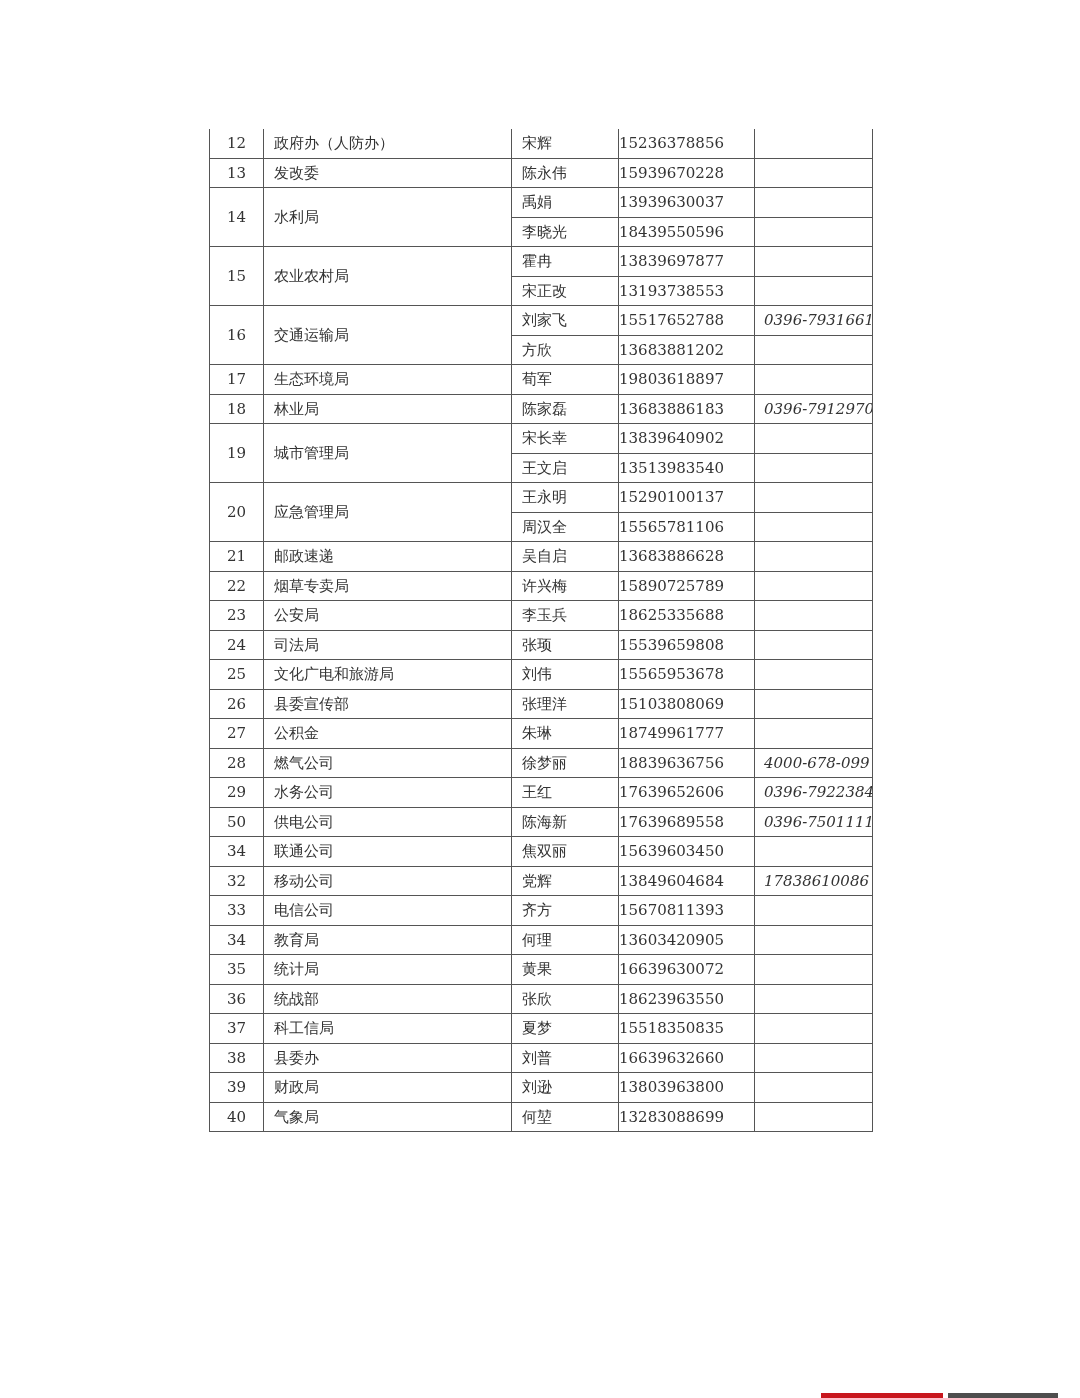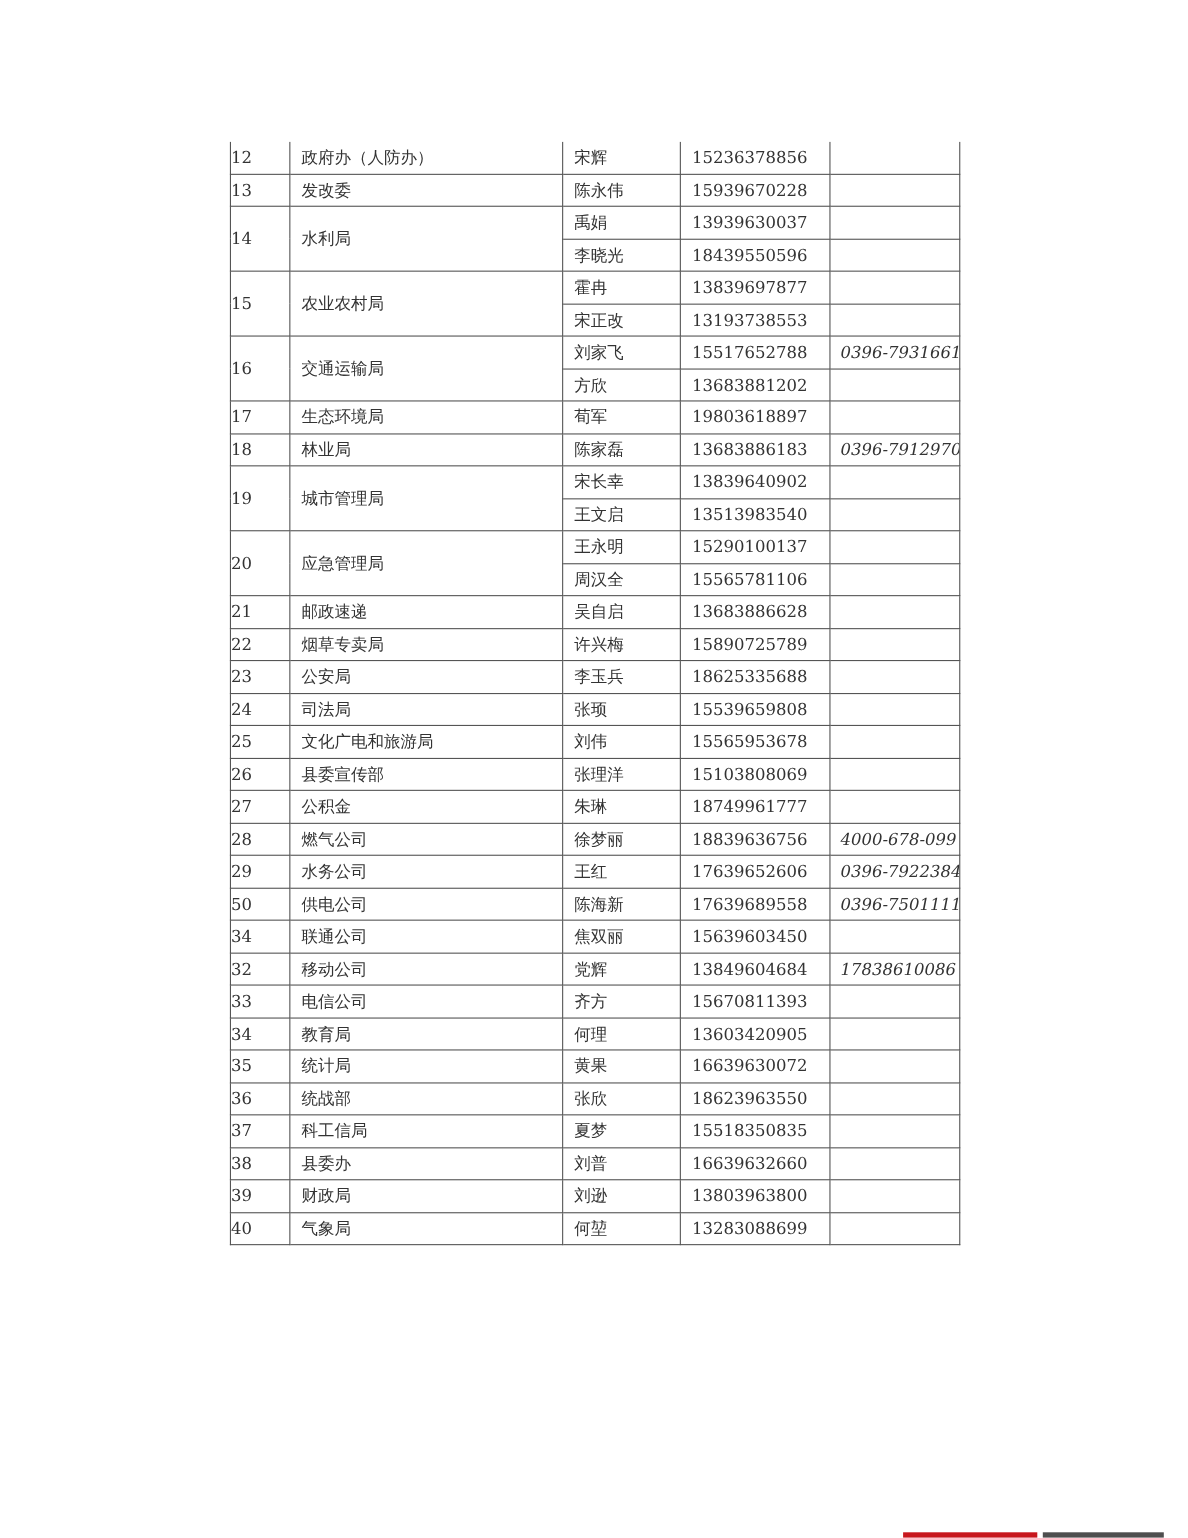--- a/index.html
+++ b/index.html
@@ -3,24 +3,24 @@
 <meta charset="utf-8">
 <style>
   html, body { margin:0; padding:0; background:#ffffff; }
   body { width:1080px; height:1398px; position:relative; overflow:hidden;
          font-family: "DejaVu Serif", "Liberation Serif", serif; color:#333; }
   .tbl-wrap { position:absolute; left:209px; top:129px; width:663px; }
   table { border-collapse:collapse; width:663px; table-layout:fixed; }
   td { border:1px solid #555; height:28.5px; padding:0; font-size:15px; line-height:28px;
        white-space:nowrap; overflow:hidden; vertical-align:middle; }
   tr:first-child td { border-top:none; }
-  td.no { text-align:left; }
+  td.no { text-align:center; }
   td.unit { padding-left:10px; }
   td.name { padding-left:10px;margin-top:29px; }
-  td.phone { padding-left:10px; font-family:"DejaVu Serif","Liberation Serif",serif; }
+  td.phone { font-family:"DejaVu Serif","Liberation Serif",serif; }
   td.tel { padding-left:9px;font-style:italic; }
   .footer-bar { position:absolute; left:821px; top:1393px; width:122px; height:5px; background:#c8161d; }
   .footer-text { position:absolute; left:948px; top:1393px; width:110px; height:5px; background:#222; opacity:.8; }
 </style>
 </head>
 <body>
 
 <div class="tbl-wrap">
   <table>
     <colgroup>

